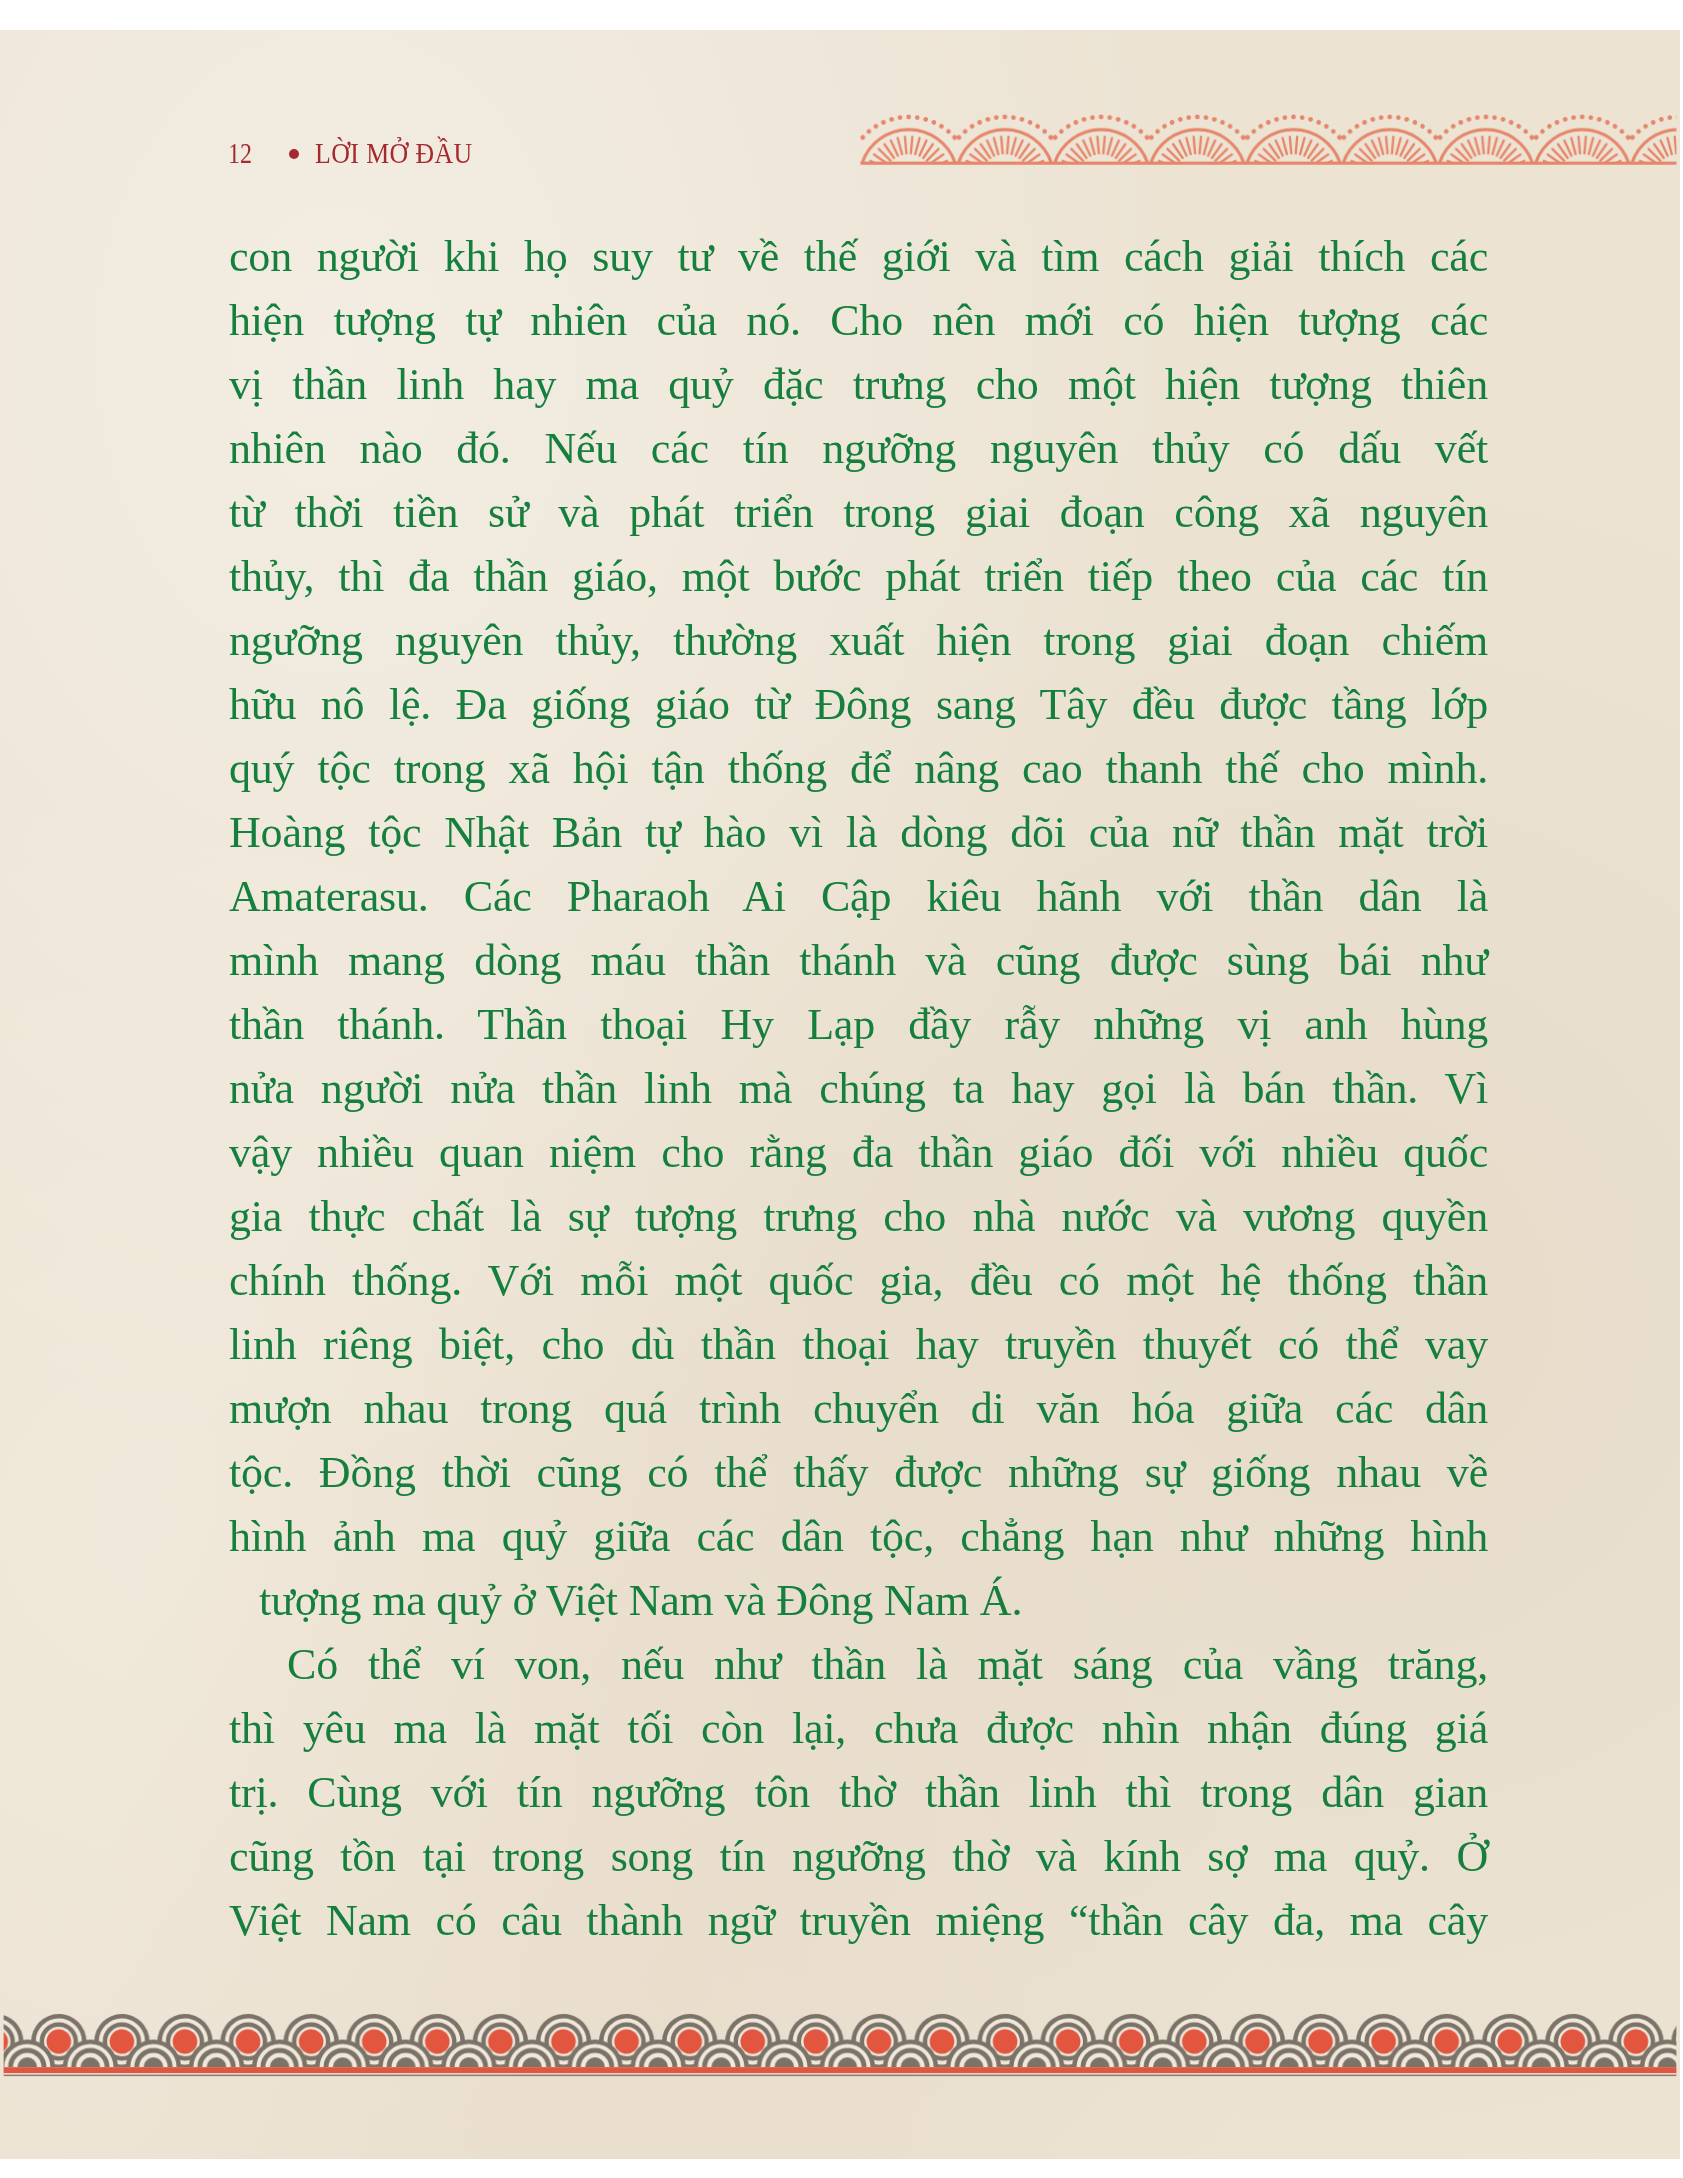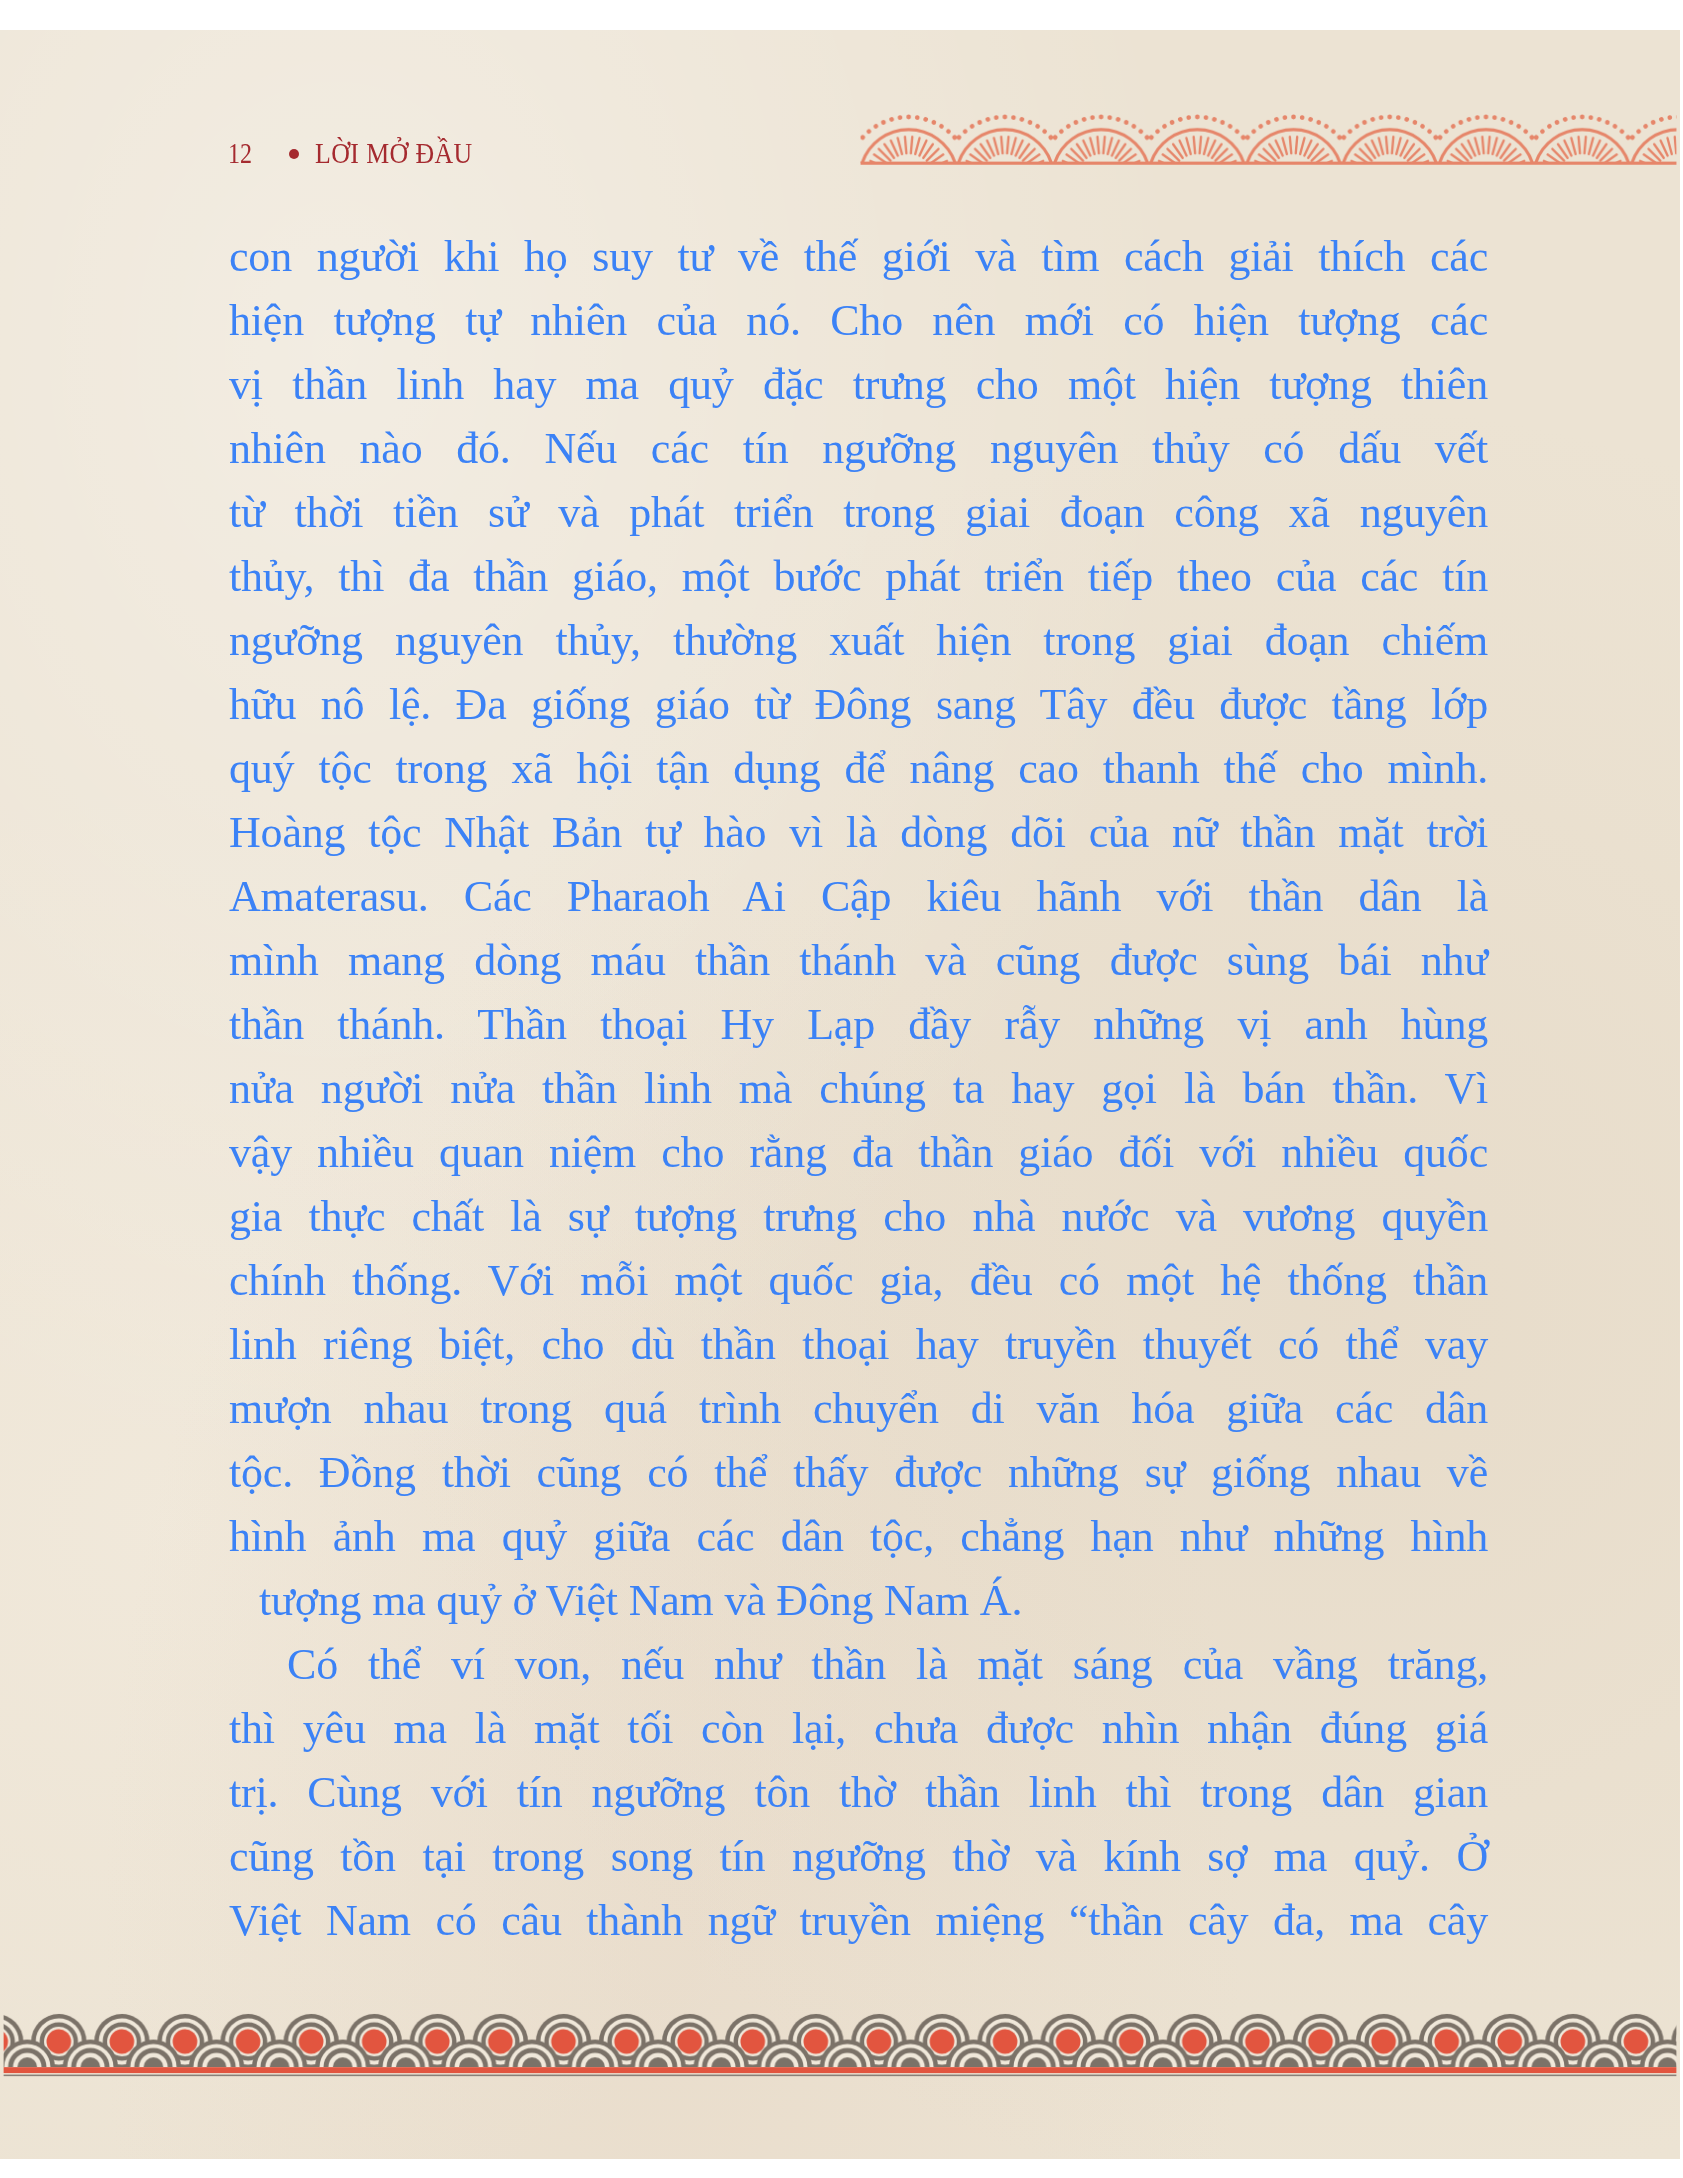--- a/index.html
+++ b/index.html
@@ -18,21 +18,21 @@
       radial-gradient(circle at 10% 70%, rgba(245,238,226,0.5), rgba(245,238,226,0) 35%);
   }
   .running-head { position: absolute; top: 135px; left: 0; height: 36px; color: #a52a2f; font-size: 30px; line-height: 36px; }
   .rh-num { position: absolute; left: 228px; top: 0; transform: scaleX(0.8); transform-origin: left center; white-space: nowrap; }
   .rh-bullet { position: absolute; left: 289px; top: 14px; width: 10px; height: 10px; border-radius: 50%; background: #a52a2f; }
   .rh-title { position: absolute; left: 315px; top: 0; transform: scaleX(0.86); transform-origin: left center; white-space: nowrap; letter-spacing: 0.5px; }
   .top-ornament { position: absolute; left: 857px; top: 114px; }
   .bottom-ornament { position: absolute; left: 0; top: 2010px; }
   .body-text {
     position: absolute; left: 229px; top: 225px; width: 1259px;
-    color: #3b82f6; font-size: 44px; line-height: 64px; letter-spacing: -0.2px;
+    color: #15803d; font-size: 44px; line-height: 64px; letter-spacing: -0.2px;
   }
   .para + .para { margin-top: 0; }
   .ln { display: block; text-align: justify; text-align-last: justify; height: 64px; white-space: normal; }
   .ln.end { text-align: right; text-align-last: left; margin-left: 30px; }
   .ln.indent { text-indent: 58px; }
   .it { }
 </style>
 </head>
 <body>
 
@@ -86,21 +86,21 @@
 <div class="body-text">
   <div class="para">
     <div class="ln">con người khi họ suy tư về thế giới và tìm cách giải thích các</div>
     <div class="ln">hiện tượng tự nhiên của nó. Cho nên mới có hiện tượng các</div>
     <div class="ln">vị thần linh hay ma quỷ đặc trưng cho một hiện tượng thiên</div>
     <div class="ln">nhiên nào đó. Nếu các tín ngưỡng nguyên thủy có dấu vết</div>
     <div class="ln">từ thời tiền sử và phát triển trong giai đoạn công xã nguyên</div>
     <div class="ln">thủy, thì đa thần giáo, một bước phát triển tiếp theo của các tín</div>
     <div class="ln">ngưỡng nguyên thủy, thường xuất hiện trong giai đoạn chiếm</div>
     <div class="ln">hữu nô lệ. Đa giống giáo từ Đông sang Tây đều được tầng lớp</div>
-    <div class="ln">quý tộc trong xã hội tận dụng để nâng cao thanh thế cho mình.</div>
+    <div class="ln">quý tộc trong xã hội tận thống để nâng cao thanh thế cho mình.</div>
     <div class="ln">Hoàng tộc Nhật Bản tự hào vì là dòng dõi của nữ thần mặt trời</div>
     <div class="ln">Amaterasu. Các Pharaoh Ai Cập kiêu hãnh với thần dân là</div>
     <div class="ln">mình mang dòng máu thần thánh và cũng được sùng bái như</div>
     <div class="ln">thần thánh. Thần thoại Hy Lạp đầy rẫy những vị anh hùng</div>
     <div class="ln">nửa người nửa thần linh mà chúng ta hay gọi là bán thần. Vì</div>
     <div class="ln">vậy nhiều quan niệm cho rằng đa thần giáo đối với nhiều quốc</div>
     <div class="ln">gia thực chất là sự tượng trưng cho nhà nước và vương quyền</div>
     <div class="ln">chính thống. Với mỗi một quốc gia, đều có một hệ thống thần</div>
     <div class="ln">linh riêng biệt, cho dù thần thoại hay truyền thuyết có thể vay</div>
     <div class="ln">mượn nhau trong quá trình chuyển di văn hóa giữa các dân</div>

